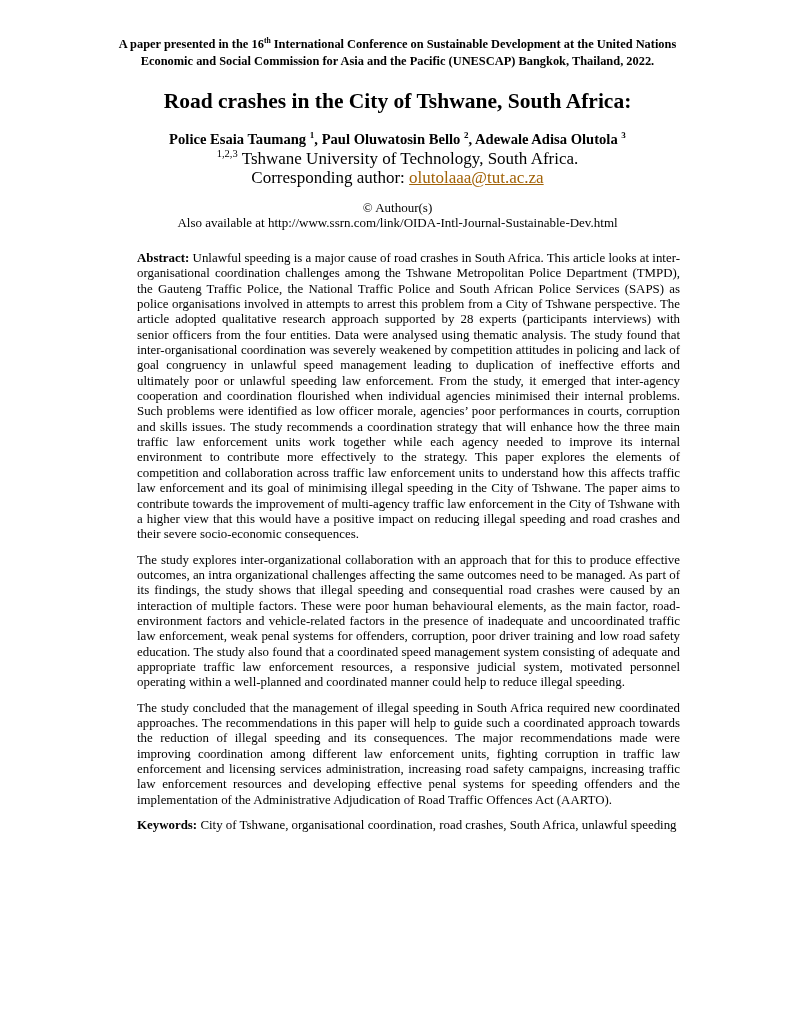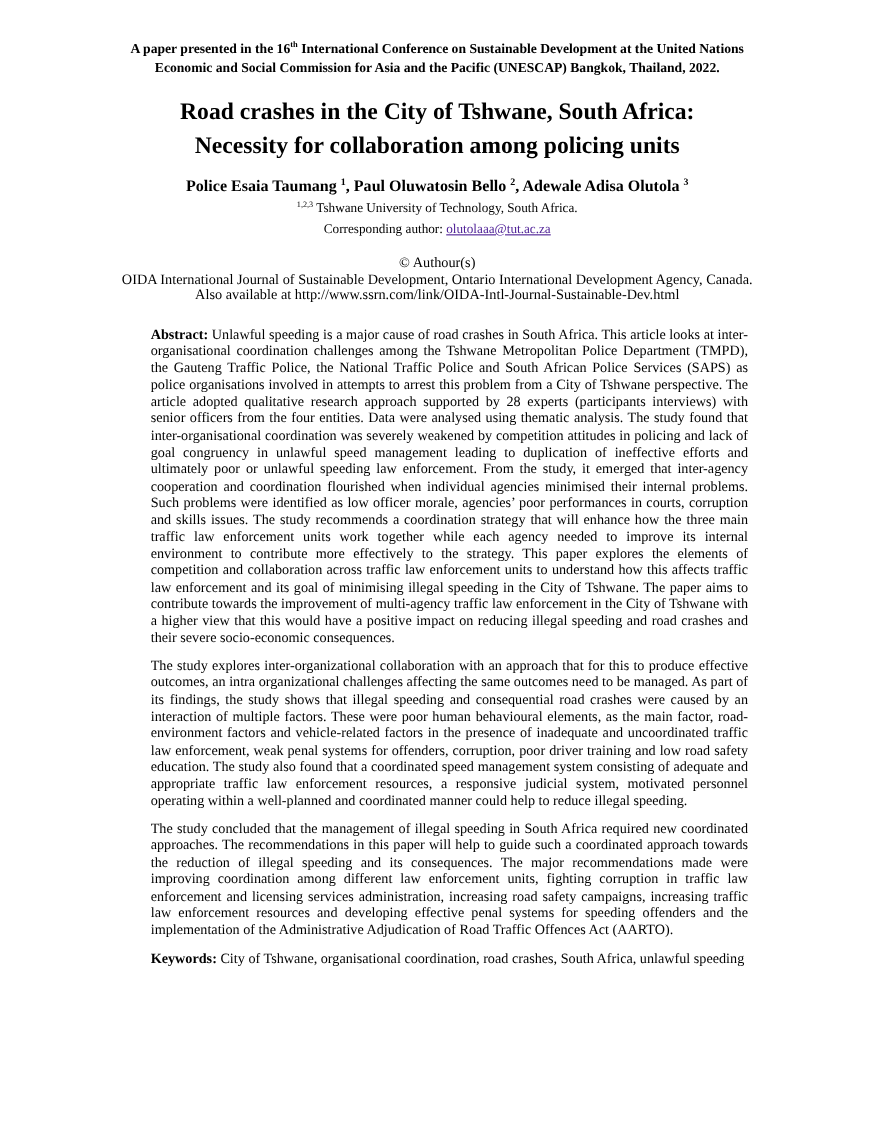--- a/index.html
+++ b/index.html
@@ -35,24 +35,24 @@
   .authors-line {
     margin: 13px 0 0 0;
     text-align: center;
     font-size: 14.6px;
     line-height: 19px;
     font-weight: bold;
   }
   .affiliation-line, .corresponding-line {
     margin: 0;
     text-align: center;
-    font-size: 12px;
+    font-size: 17px;
     line-height: 19px;
   }
-  .email-link { color: #4c1d95; text-decoration: underline; cursor: pointer; }
+  .email-link { color: #a16207; text-decoration: underline; cursor: pointer; }
   .imprint {
     margin: 14px 0 0 0;
     text-align: center;
     font-size: 13px;
     line-height: 14.5px;
   }
   .imprint div { margin: 0; }
   .body-par {
     margin: 10px 20px 0 42px;
     text-align: justify;
@@ -65,32 +65,30 @@
 </style>
 </head>
 <body>
 
 <div class="page">
 
   <p class="conf-note"><span>A paper presented in the 16</span><sup>th</sup><span> International Conference on Sustainable Development at the United Nations Economic and Social Commission for Asia and the Pacific (UNESCAP) Bangkok, Thailand, 2022.</span></p>
 
   <h1 class="paper-title">
     <span class="tline">Road crashes in the City of Tshwane, South Africa:</span>
-    <span class="tline">Necessity for collaboration among policing units</span>
   </h1>
 
   <p class="authors-line"><span>Police Esaia Taumang </span><sup>1</sup><span>, </span><span>Paul Oluwatosin Bello </span><sup>2</sup><span>, </span><span>Adewale Adisa Olutola </span><sup>3</sup></p>
 
   <p class="affiliation-line"><sup>1,2,3</sup><span> Tshwane University of Technology, South Africa.</span></p>
 
   <p class="corresponding-line"><span>Corresponding author: </span><a class="email-link" href="#">olutolaaa@tut.ac.za</a></p>
 
   <div class="imprint">
     <div>© Authour(s)</div>
-    <div>OIDA International Journal of Sustainable Development, Ontario International Development Agency, Canada.</div>
     <div>Also available at http://www.ssrn.com/link/OIDA-Intl-Journal-Sustainable-Dev.html</div>
   </div>
 
   <p class="body-par first"><strong>Abstract:</strong><span> Unlawful speeding is a major cause of road crashes in South Africa. This article looks at inter-organisational coordination challenges among the Tshwane Metropolitan Police Department (TMPD), the Gauteng Traffic Police, the National Traffic Police and South African Police Services (SAPS) as police organisations involved in attempts to arrest this problem from a City of Tshwane perspective. The article adopted qualitative research approach supported by 28 experts (participants interviews) with senior officers from the four entities. Data were analysed using thematic analysis. The study found that inter-organisational coordination was severely weakened by competition attitudes in policing and lack of goal congruency in unlawful speed management leading to duplication of ineffective efforts and ultimately poor or unlawful speeding law enforcement. From the study, it emerged that inter-agency cooperation and coordination flourished when individual agencies minimised their internal problems. Such problems were identified as low officer morale, agencies’ poor performances in courts, corruption and skills issues. The study recommends a coordination strategy that will enhance how the three main traffic law enforcement units work together while each agency needed to improve its internal environment to contribute more effectively to the strategy. This paper explores the elements of competition and collaboration across traffic law enforcement units to understand how this affects traffic law enforcement and its goal of minimising illegal speeding in the City of Tshwane. The paper aims to contribute towards the improvement of multi-agency traffic law enforcement in the City of Tshwane with a higher view that this would have a positive impact on reducing illegal speeding and road crashes and their severe socio-economic consequences.</span></p>
 
   <p class="body-par">The study explores inter-organizational collaboration with an approach that for this to produce effective outcomes, an intra organizational challenges affecting the same outcomes need to be managed. As part of its findings, the study shows that illegal speeding and consequential road crashes were caused by an interaction of multiple factors. These were poor human behavioural elements, as the main factor, road-environment factors and vehicle-related factors in the presence of inadequate and uncoordinated traffic law enforcement, weak penal systems for offenders, corruption, poor driver training and low road safety education. The study also found that a coordinated speed management system consisting of adequate and appropriate traffic law enforcement resources, a responsive judicial system, motivated personnel operating within a well-planned and coordinated manner could help to reduce illegal speeding.</p>
 
   <p class="body-par">The study concluded that the management of illegal speeding in South Africa required new coordinated approaches. The recommendations in this paper will help to guide such a coordinated approach towards the reduction of illegal speeding and its consequences. The major recommendations made were improving coordination among different law enforcement units, fighting corruption in traffic law enforcement and licensing services administration, increasing road safety campaigns, increasing traffic law enforcement resources and developing effective penal systems for speeding offenders and the implementation of the Administrative Adjudication of Road Traffic Offences Act (AARTO).</p>
 
   <p class="body-par"><strong>Keywords:</strong><span> City of Tshwane, organisational coordination, road crashes, South Africa, unlawful speeding</span></p>

